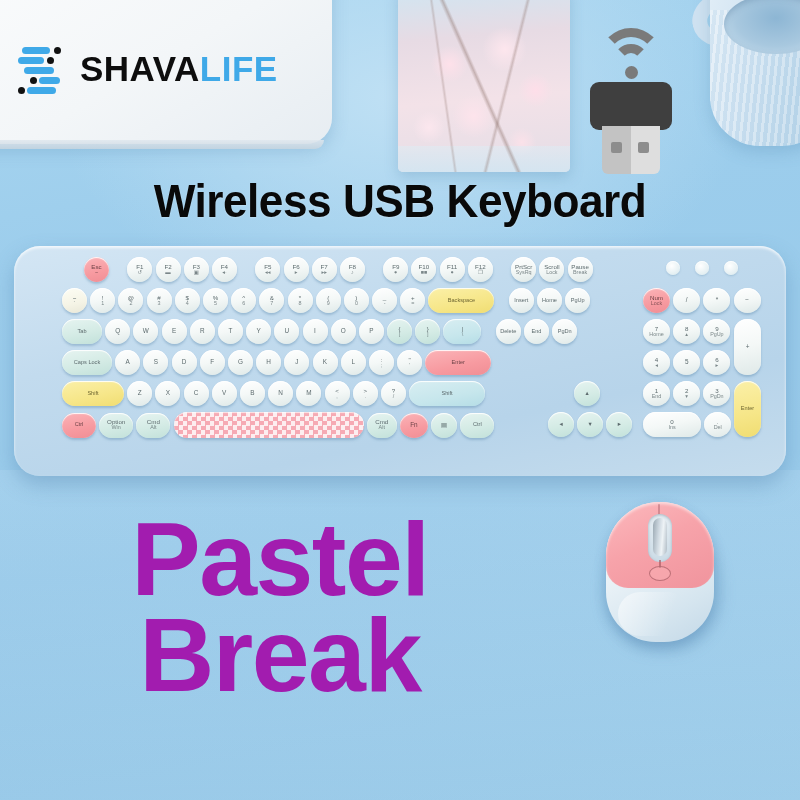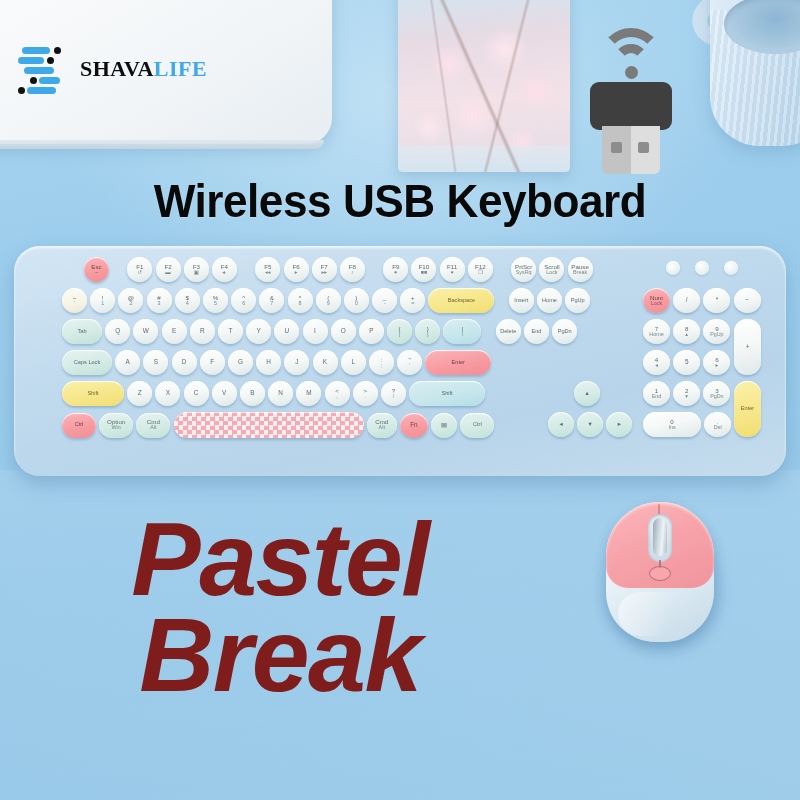--- a/index.html
+++ b/index.html
@@ -94,21 +94,21 @@
   }
 
   
   .logo-badge{
     position:absolute; left:0; top:0; width:322px; height:138px;
     display:flex; align-items:center; gap:14px; padding-left:18px;
   }
   .logo-mark{ position:relative; width:48px; height:52px; flex:none; }
   .lm-bar{ position:absolute; height:7px; border-radius:4px; background:#3FA9E8; }
   .lm-dot{ position:absolute; width:7px; height:7px; border-radius:50%; background:#111; }
-  .logo-text{ font-size:22px; font-weight:700; letter-spacing:.5px; white-space:nowrap;font-family:Liberation Serif, serif; }
+  .logo-text{ font-size:35px; font-weight:700; letter-spacing:.5px; white-space:nowrap; }
   .logo-text .shava{ color:#0d0d0d; }
   .logo-text .life{ color:#3FA9E8; }
 
   
   .headline{
     position:absolute; left:0; right:0; top:174px;
     text-align:center;
     font-size:46px; font-weight:700; color:#090909;
     letter-spacing:-.5px;
     text-shadow:0 1px 2px rgba(255,255,255,.25);
@@ -222,22 +222,22 @@
   .dpi-stem{ position:absolute; left:61px; top:64px; width:1.6px; height:8px; background:rgba(170,95,103,.7); }
   .mouse-gloss{
     position:absolute; left:20px; top:96px; width:72px; height:44px;
     background:linear-gradient(110deg, rgba(255,255,255,.55), rgba(255,255,255,0) 70%);
     border-radius:40px;
   }
 
   
   .pastel-wrap{
     position:absolute; left:0; width:560px; top:512px;
-    text-align:center; color:#7f1d1d; line-height:.92;
-    font-weight:700; letter-spacing:-1.5px;font-style:italic;
+    text-align:center; color:#a21caf; line-height:.92;
+    font-weight:700; letter-spacing:-1.5px;
   }
   .pastel-1{ font-size:104px; }
   .pastel-2{ font-size:104px; }
 </style>
 </head>
 <body>
 
 <div id="scene">
   <div class="bg-gradient"></div>
   <div class="desk-shade"></div>

